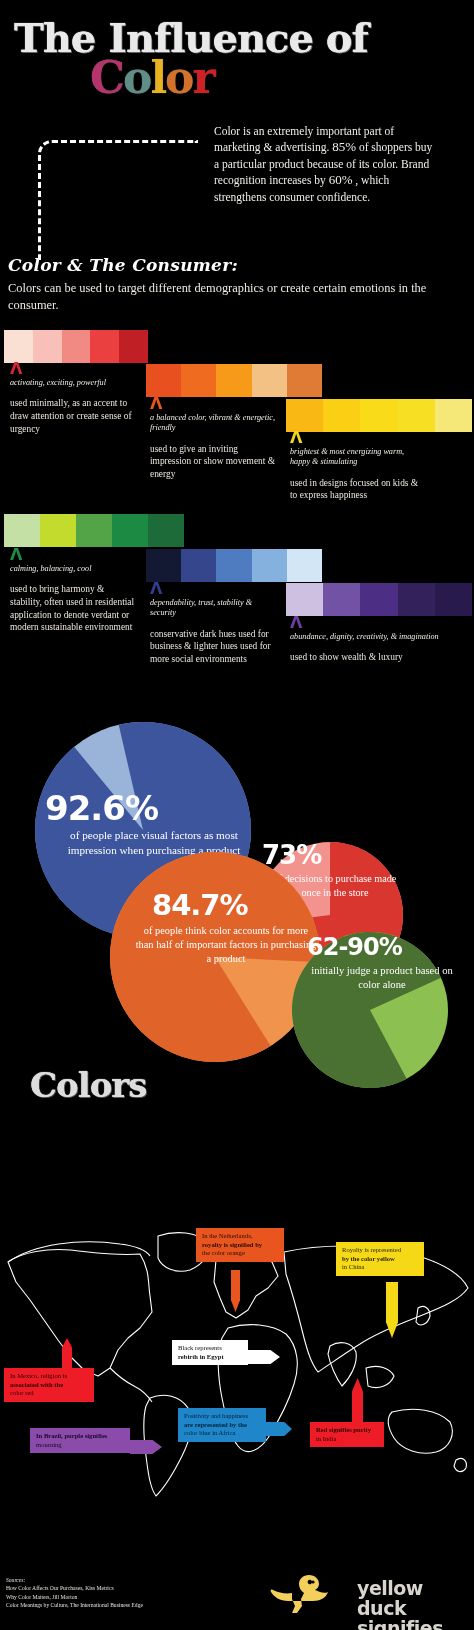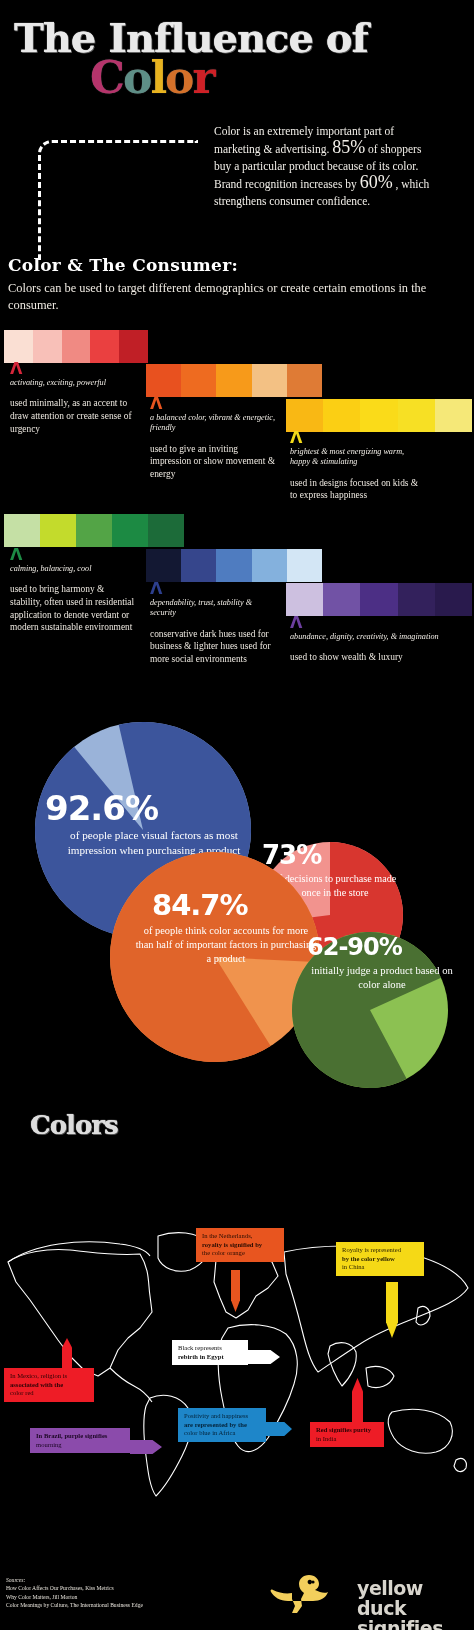--- a/index.html
+++ b/index.html
@@ -34,26 +34,26 @@
     position:absolute; top:0; width:14px; height:122px; color:#f0b429;
     font-size:124px; line-height:106px; font-family:"DejaVu Serif", serif;
     overflow:hidden;
   }
   .brace.l { left:0; }
   .brace.r { right:0; }
   .intro {
     margin:0 18px; font-size:11.5px; line-height:16.4px; color:#f2efe9;
     font-family:"Liberation Serif", serif;
   }
-  .intro b { font-weight:normal; font-size:18px; }
+  .intro b { font-weight:normal; font-size:13px; }
 
   
   .sec-title {
     position:absolute; left:8px; top:255px;
-    font-family:"DejaVu Serif", serif; font-weight:bold;
+    font-family:"DejaVu Serif", serif; font-style:italic; font-weight:bold;
     font-size:17px; color:#fff; letter-spacing:.3px;
   }
   .sec-sub {
     position:absolute; left:8px; top:280px; width:440px;
     font-size:12.4px; line-height:17px; color:#efeae2;
   }
 
   .sw-row { position:absolute; display:flex; height:33px; }
   .sw-row i { display:block; height:100%; flex:1; }
 
@@ -68,22 +68,22 @@
   }
   .cap .use {
     font-size:9.4px; line-height:12.6px; margin-top:9px; color:#ece7df;
   }
 
   
   .circles { position:absolute; left:0; top:700px; width:474px; height:410px; }
 
   
   .w-title {
-    position:absolute; left:30px; top:1110px;
-    font-family:"DejaVu Serif", serif; font-weight:bold; font-size:26px;
+    position:absolute; left:30px; top:1065px;
+    font-family:"DejaVu Serif", serif; font-weight:bold; font-size:34px;
     color:#ddd; letter-spacing:-1px;
     text-shadow:0 0 1px #fff, 1px 1px 0 #4a4a4a;
   }
   .w-sub {
     position:absolute; left:118px; top:1174px;
     font-size:23px; color:#f5f2ec; font-family:"Liberation Serif", serif;
   }
   .map { position:absolute; left:0; top:1200px; width:474px; height:300px; }
 
   .tag { position:absolute; padding:4px 6px; font-size:6.6px; line-height:8.6px; }

